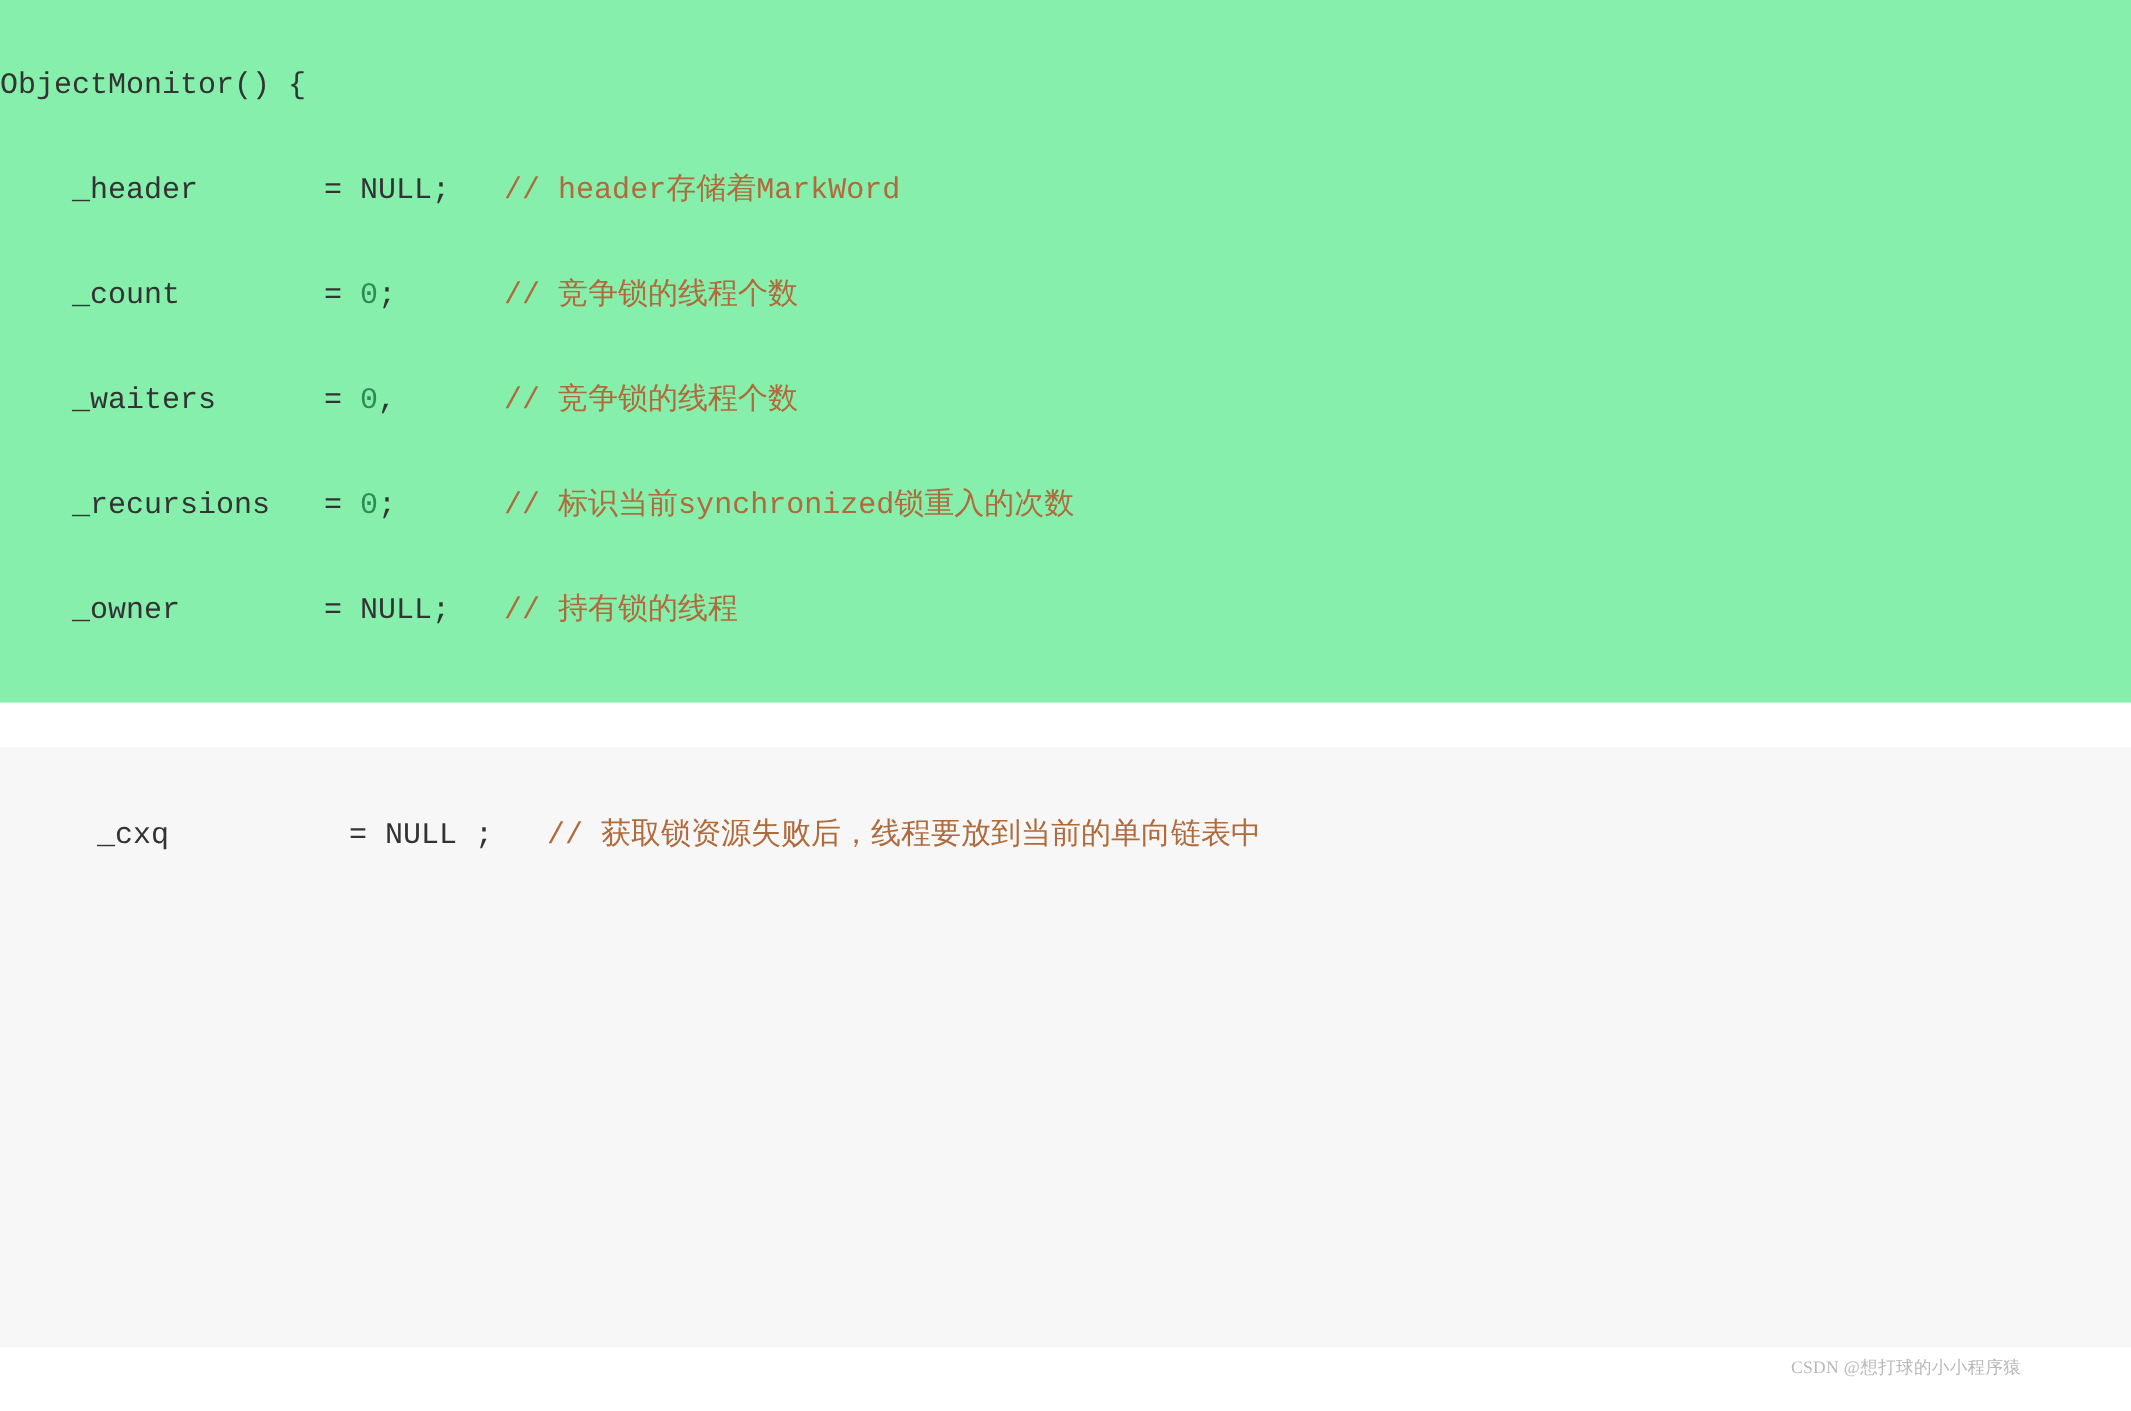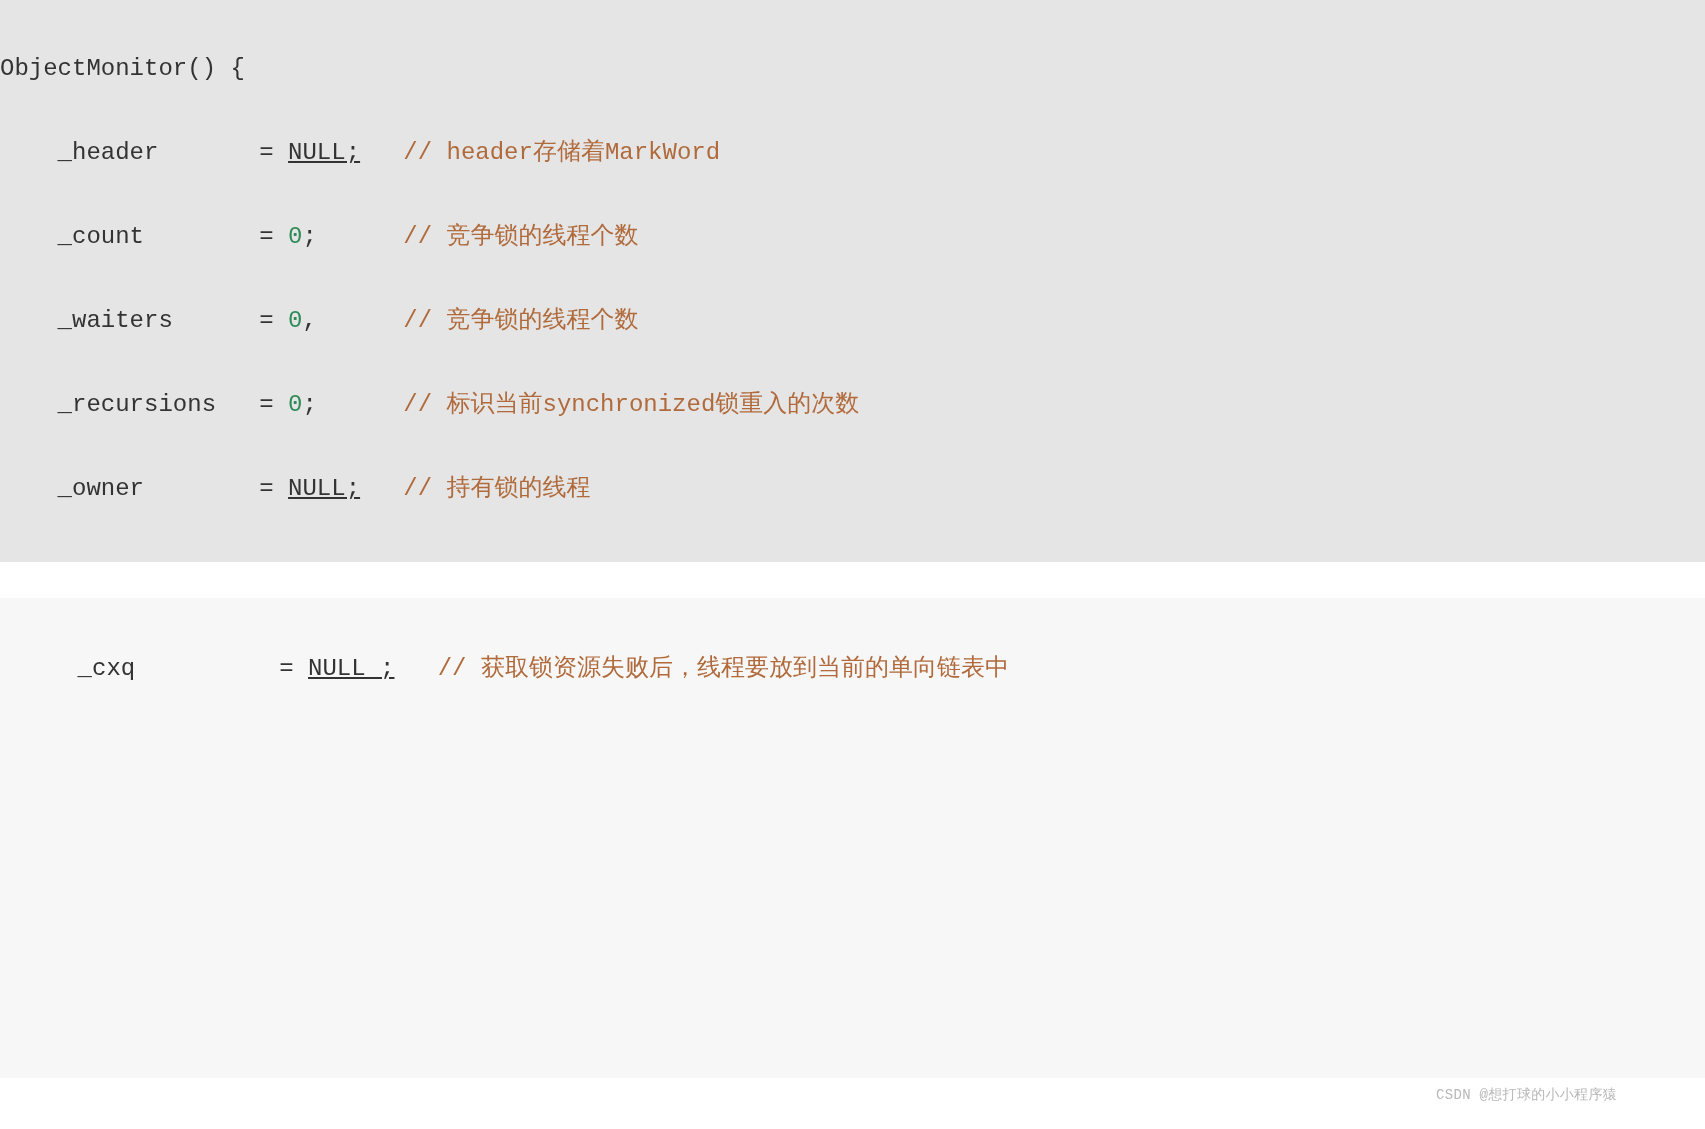--- a/index.html
+++ b/index.html
@@ -8,41 +8,41 @@
       font-size: 24px;
       line-height: 1.75;
       background: #ffffff;
       color: #333333;
       width: 1705px;
       height: 1129px;
       overflow: hidden;
       position: relative;
     }
     .block1 {
-      background: #e5e5e5;
+      background: #86efac;
       padding: 6px 0 10px 0;
       white-space: pre;
     }
     .block2 {
       background: #f7f7f7;
       margin-top: 36px;
       padding: 8px 0 10px 20px;
       white-space: pre;
     }
     .line { display: block; }
     .ident { color: #333333; }
     .op { color: #333333; }
-    .null { color: #333333; text-decoration: underline; }
+    .null { color: #333333; }
     .num { color: #2e8b57; }
     .comment { color: #b06a3b; }
     .watermark {
       position: absolute;
       right: 88px;
       bottom: 22px;
-      font-family: Liberation Mono, monospace;
+      font-family: Liberation Serif, serif;
       font-size: 14px;
       color: #b8b8b8;
       letter-spacing: 0.3px;
     }
   </style>
 </head>
 <body>
 
 <div class="block1">
 <span class="line"><span class="ident">ObjectMonitor() {</span></span>

